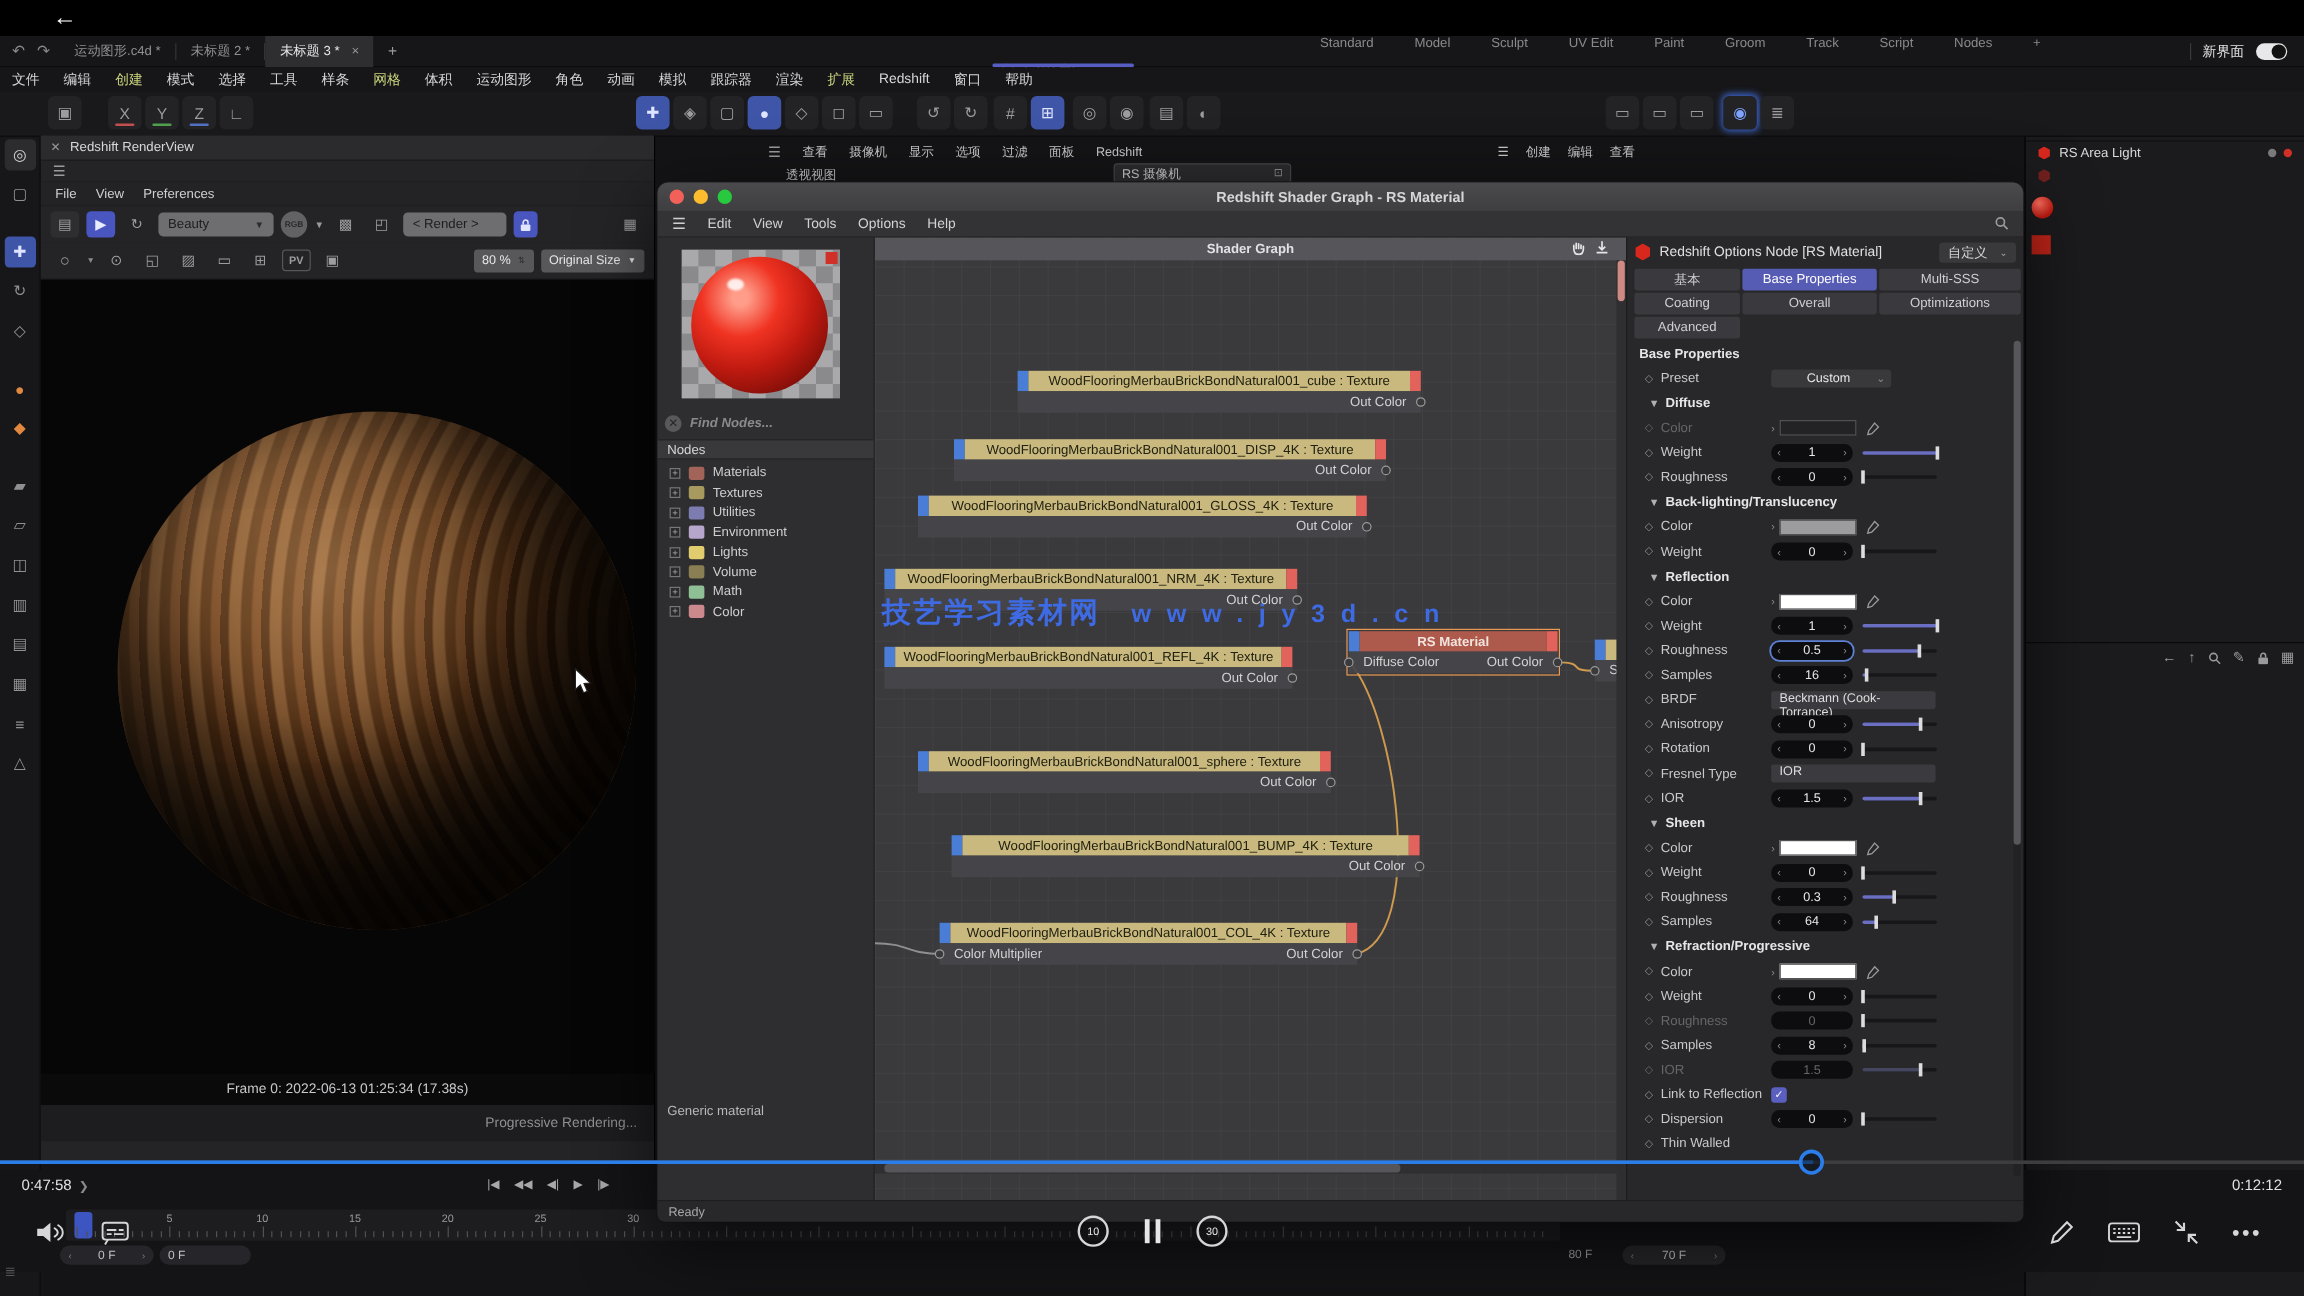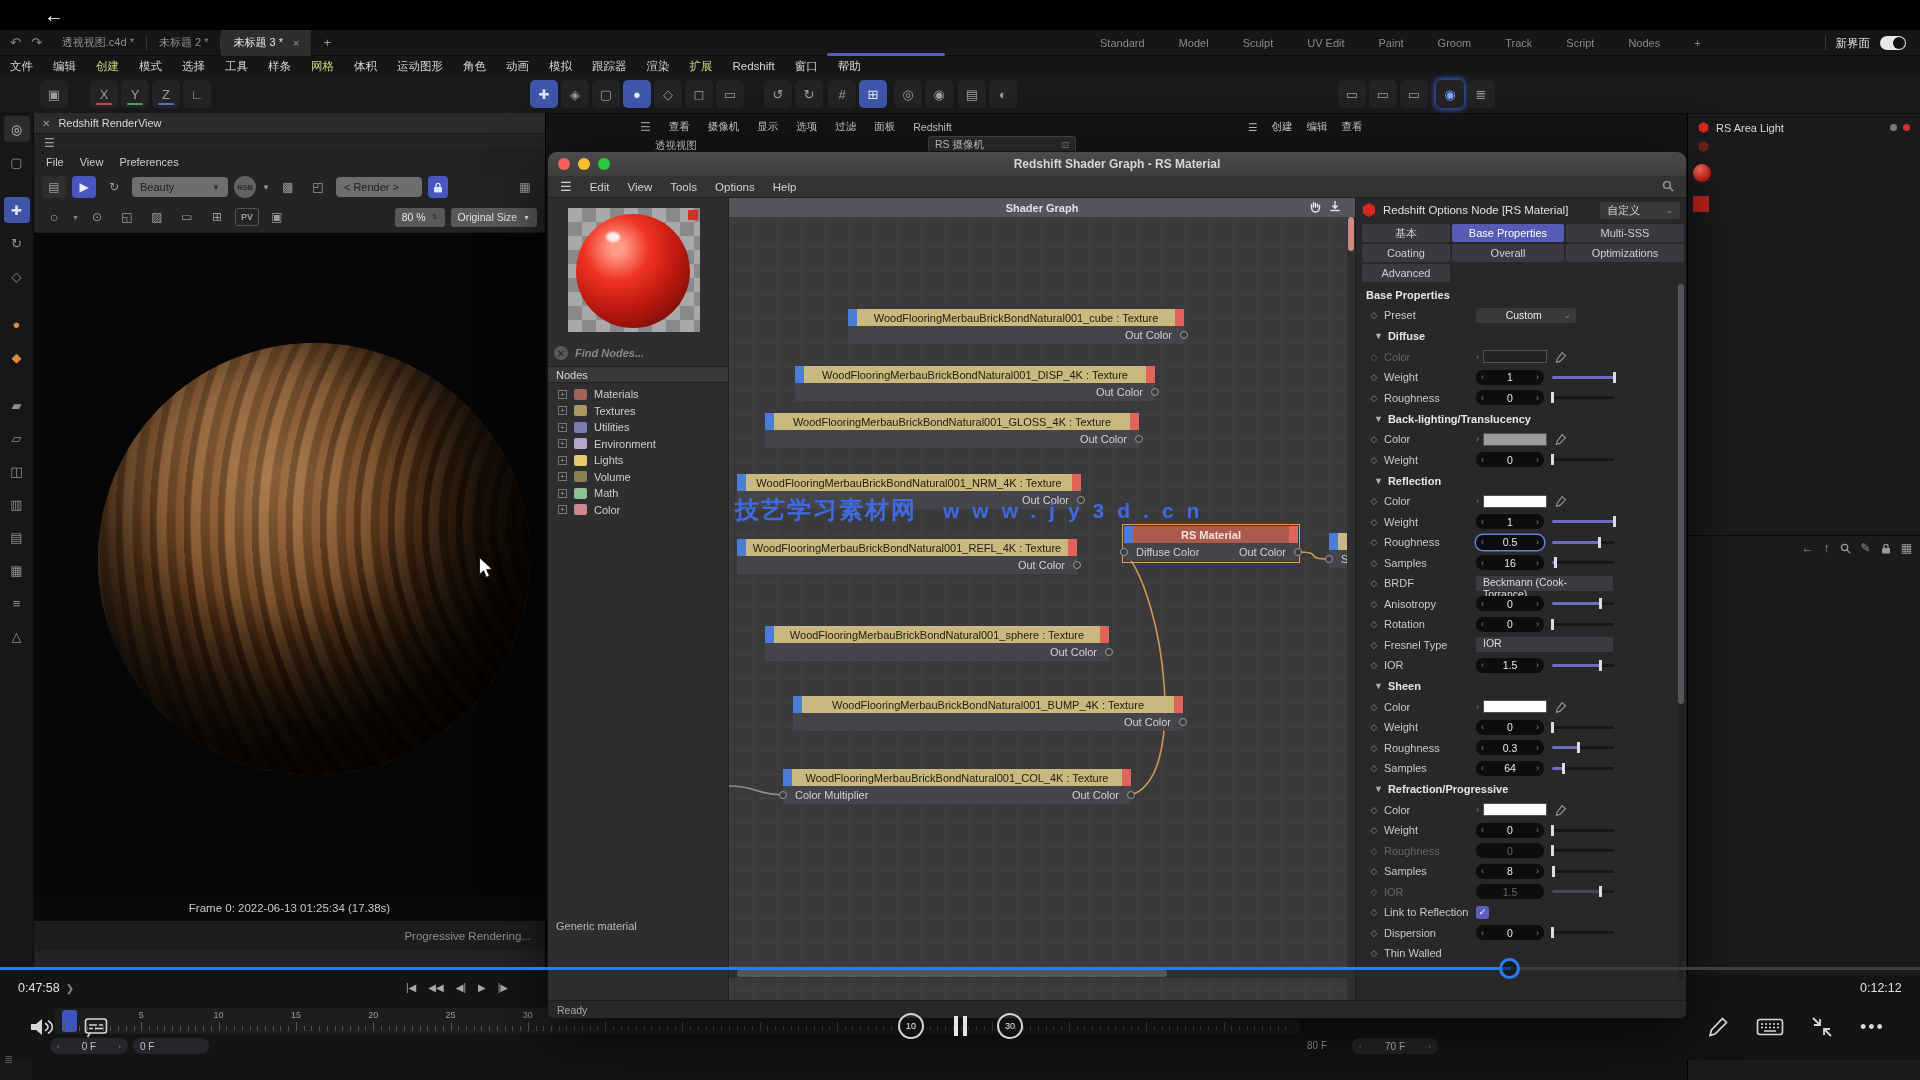--- a/index.html
+++ b/index.html
@@ -16,21 +16,21 @@
   
   #docbar{left:0;top:30px;width:1920px;height:26px;background:#161618;border-bottom:1px solid #0b0b0c;display:flex;align-items:center;z-index:5;}
   .histbtn{font-size:13px;color:#8a8a8c;margin-left:10px;}
   .doctab{height:26px;display:flex;align-items:center;padding:0 12px;font-size:11px;color:#8f8f91;}
   .doctab.active{background:#2e2e31;color:#e6e6e8;}
   .doctab .close{margin-left:10px;color:#9a9a9c;font-size:11px;}
   .docdiv{width:1px;height:14px;background:#333;}
   #tab-add{font-size:13px;color:#9a9a9c;margin-left:12px;}
   #startup-tab{position:absolute;left:833px;top:17px;height:26px;display:flex;align-items:center;font-size:13px;color:#e8e8ea;}
   #startup-underline{position:absolute;left:827px;top:23px;width:118px;height:3px;background:#565ec4;border-radius:2px;}
-  #layouts{position:absolute;left:1100px;top:0;height:26px;display:flex;align-items:center;gap:34px;font-size:11px;color:#8a8a8c;}
+  #layouts{position:absolute;left:1100px;top:0;height:26px;display:flex;gap:34px;font-size:11px;color:#8a8a8c;}
   #newui-wrap{position:absolute;right:14px;top:0;height:26px;display:flex;align-items:center;gap:10px;}
   #newui-label{font-size:11.5px;color:#e2e2e4;}
   #newui-toggle{width:26px;height:14px;border-radius:7px;background:#e8e8ea;position:relative;}
   #newui-toggle::after{content:"";position:absolute;right:1px;top:1px;width:12px;height:12px;border-radius:50%;background:#111;}
   .vdiv{width:1px;height:14px;background:#3a3a3c;}
 
   
   #menubar{left:0;top:56px;width:1920px;height:20px;background:#161618;display:flex;align-items:center;gap:0;z-index:5;}
   .menu-item{font-size:11.5px;color:#d6d6d8;padding:0 10px;}
   .menu-item.accent{color:#c9d47d;}
@@ -139,21 +139,21 @@
   .node.selected{outline:1.5px solid #e89a54;outline-offset:1px;}
   #watermark{position:absolute;left:6px;top:296px;display:flex;align-items:baseline;gap:26px;color:#3e6be4;white-space:nowrap;z-index:3;}
   #watermark .cn{font-size:24px;font-weight:bold;letter-spacing:2px;}
   #watermark .url{font-size:21px;font-weight:bold;letter-spacing:13px;}
 
   
   #sg-props{position:absolute;left:807px;top:46px;width:331px;height:802px;background:#28282b;border-left:1px solid #1d1d1f;}
   #pp-head{display:flex;align-items:center;gap:7px;height:24px;padding:0 6px;}
   .rs-hex{width:14px;height:14px;background:#d8281e;clip-path:polygon(50% 0,93% 25%,93% 75%,50% 100%,7% 75%,7% 25%);}
   #pp-title{font-size:11.5px;color:#e0e0e2;white-space:nowrap;}
-  #pp-preset-dd{margin-left:auto;height:17px;background:#39393c;border-radius:3px;display:flex;align-items:center;gap:26px;padding:0 7px;font-size:11px;color:#d6d6d8;}
+  #pp-preset-dd{margin-left:auto;height:17px;background:#39393c;border-radius:3px;display:flex;align-items:center;gap:10px;padding:0 7px;font-size:11px;color:#d6d6d8;}
   #pp-tabs{display:grid;grid-template-columns:88px 112px 118px;gap:2px;padding:2px 6px;}
   .pp-tab{height:18px;background:#3a3a3e;display:flex;align-items:center;justify-content:center;font-size:11px;color:#cfcfd1;border-radius:2px;}
   .pp-tab.active{background:#5а5fb4;}
   .pp-tab.active{background:#565bb4;color:#fff;}
   #pp-scroll{position:absolute;left:0;top:86px;right:10px;bottom:18px;overflow:hidden;padding-left:8px;}
   .sec-h{display:flex;align-items:center;gap:5px;height:21px;font-size:11px;font-weight:bold;color:#e6e6e8;}
   .sec-h .tri{font-size:9px;color:#b0b0b2;}
   .prow{display:flex;align-items:center;height:20.5px;font-size:11px;color:#c9c9cb;}
   .prow .dia{width:20px;text-align:center;color:#8a8a8c;font-size:9px;}
   .prow .lbl{width:92px;white-space:nowrap;overflow:hidden;}
@@ -225,21 +225,21 @@
 <div id="stage">
 
   <div id="topbar" class="abs"></div>
   <div id="back-btn" class="abs">←</div>
 
   <div id="docbar" class="abs">
     <span class="histbtn">↶</span>
     <span class="histbtn" style="margin-right:8px;">↷</span>
     <span id="doctabs" style="display:flex;align-items:center;">
         <span class="doctab">
-          <span>透视视图.c4d *</span>
+          <span>运动图形.c4d *</span>
         </span>
         <span class="docdiv"></span>
         <span class="doctab">
           <span>未标题 2 *</span>
         </span>
         <span class="docdiv"></span>
         <span class="doctab active">
           <span>未标题 3 *</span>
           <span class="close">×</span>
         </span>

